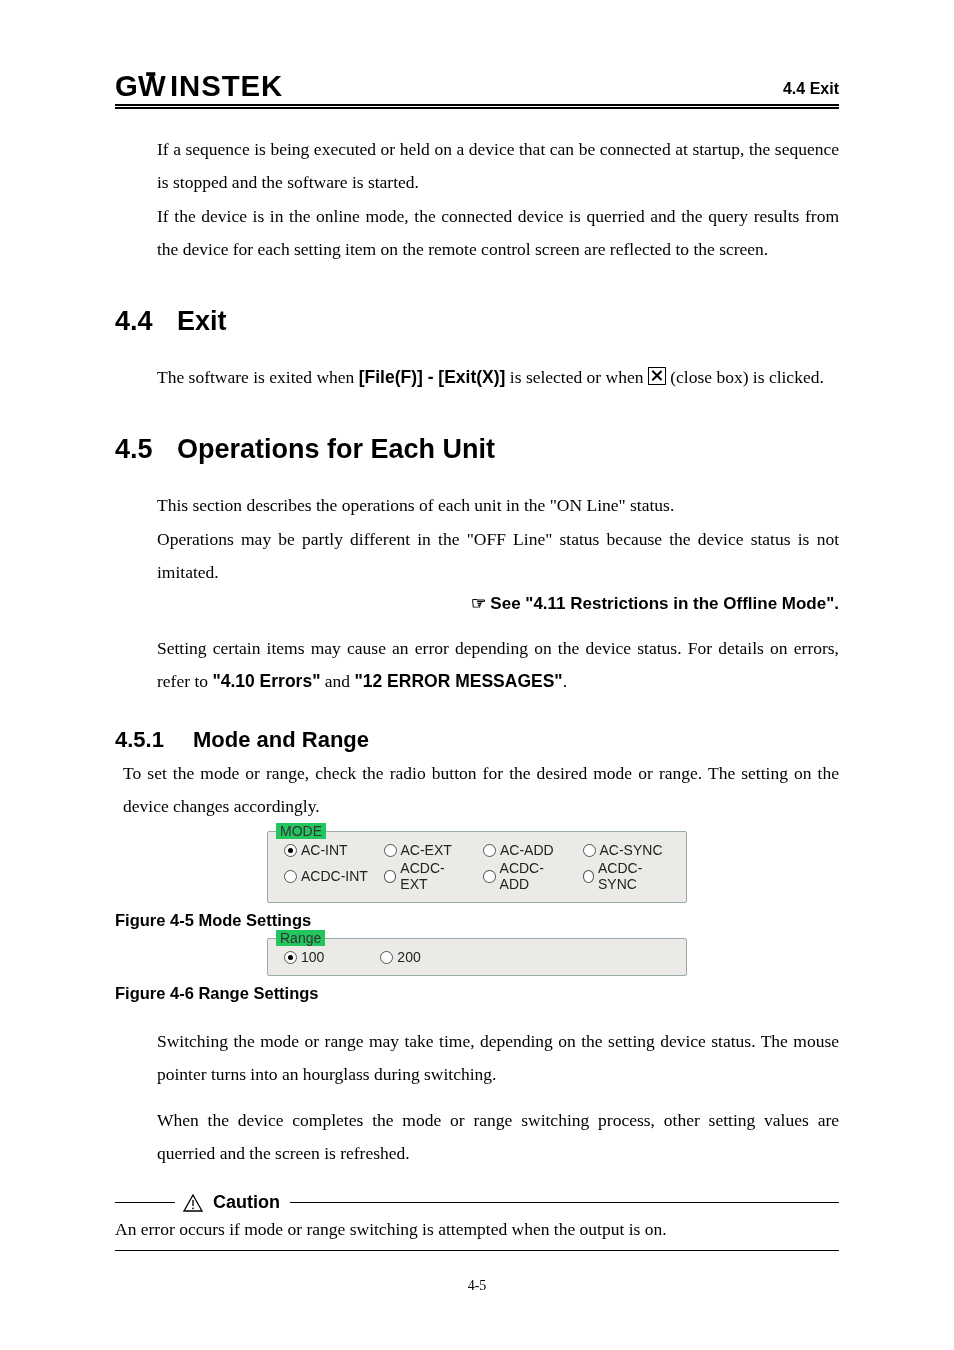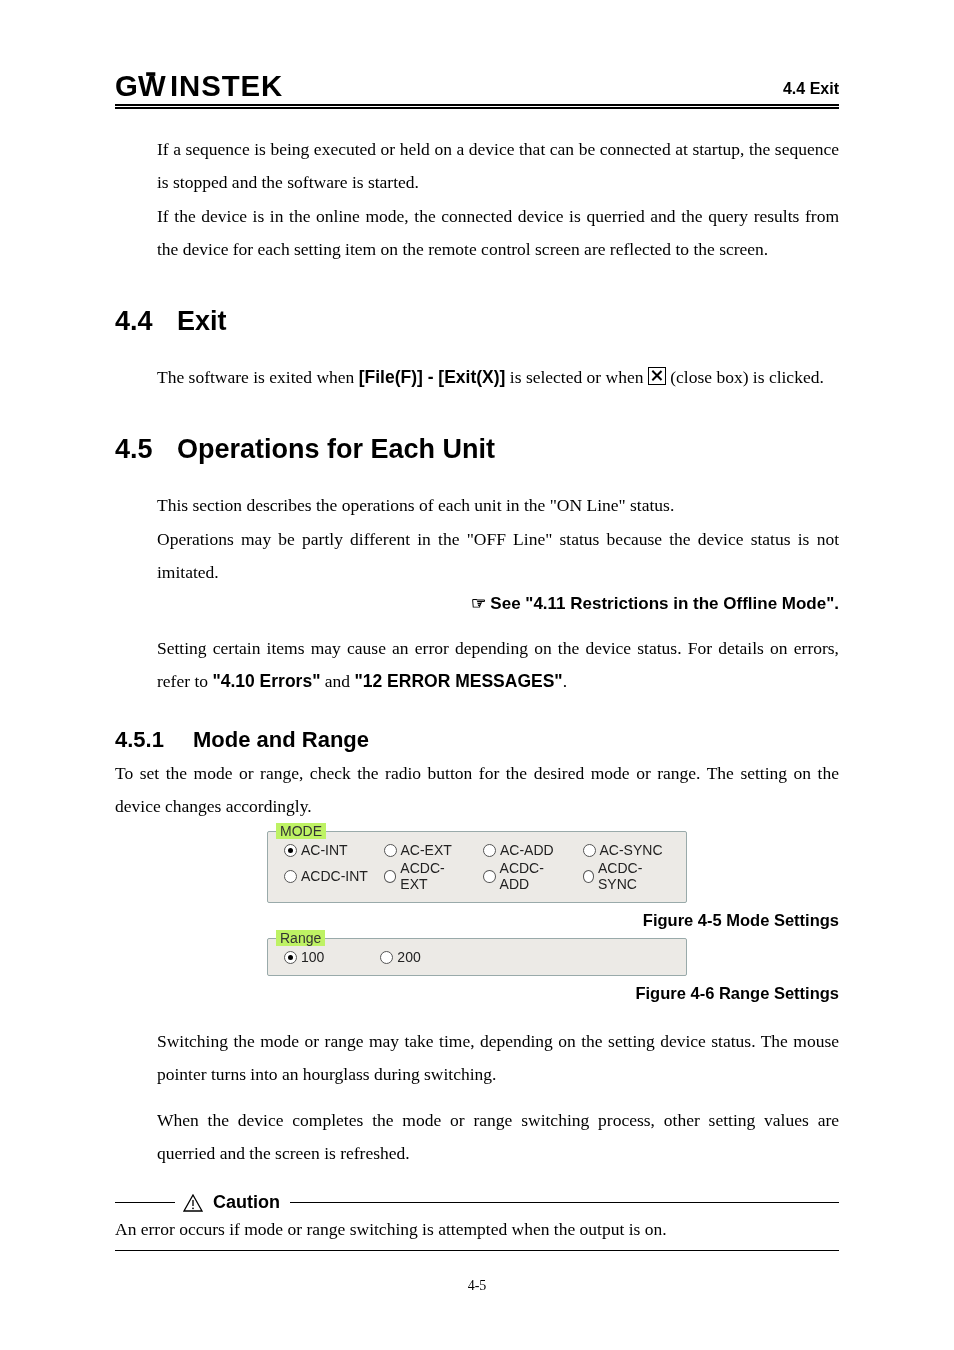--- a/index.html
+++ b/index.html
@@ -42,21 +42,21 @@
     padding-bottom: 4px;
   }
   
   .body-text {
     font-size: 17.5px;
     line-height: 1.9;
     margin-top: 24px;
     margin-left: 42px;
     text-align: justify;
   }
-  .body-text.no-indent { margin-left: 0; }
+  .body-text.no-indent { margin-left: 8px; }
   .body-text p { margin: 0; }
   .body-text .spaced { margin-top: 12px; }
   
   h2 {
     font-family: Arial, Helvetica, sans-serif;
     font-weight: bold;
     font-size: 27px;
     margin: 40px 0 6px 0;
   }
   h2 .num { display: inline-block; width: 62px; }
@@ -76,41 +76,41 @@
     margin-bottom: 4px;
   }
   .see-ref .hand {
     display: inline-block;
     margin-right: 4px;
   }
   .figcap {
     font-family: Arial, Helvetica, sans-serif;
     font-weight: bold;
     font-size: 16.5px;
-    text-align: right;
+    text-align: left;
     margin-top: 8px;
   }
   
   .panel-wrap {
     display: flex;
     justify-content: center;
     margin-top: 8px;
   }
   .panel {
     position: relative;
     border: 1px solid #9aa;
     border-radius: 2px;
     background: #eceae6;
     padding: 10px 16px 10px 16px;
   }
   .panel .legend {
     position: absolute;
     top: -9px;
     left: 8px;
-    background: #bef264;
+    background: #22c55e;
     padding: 0 4px;
     font-family: "MS Sans Serif", Tahoma, Arial, sans-serif;
     font-size: 14px;
     color: #333;
   }
   .panel-mode { width: 386px; }
   .panel-range { width: 386px; }
   .radio-row {
     display: flex;
     gap: 12px;

